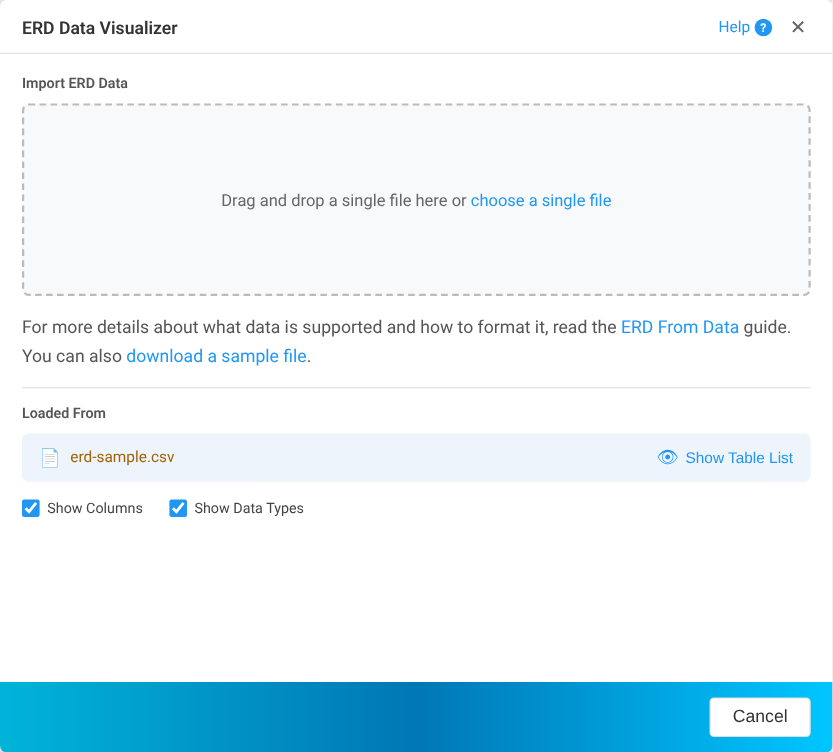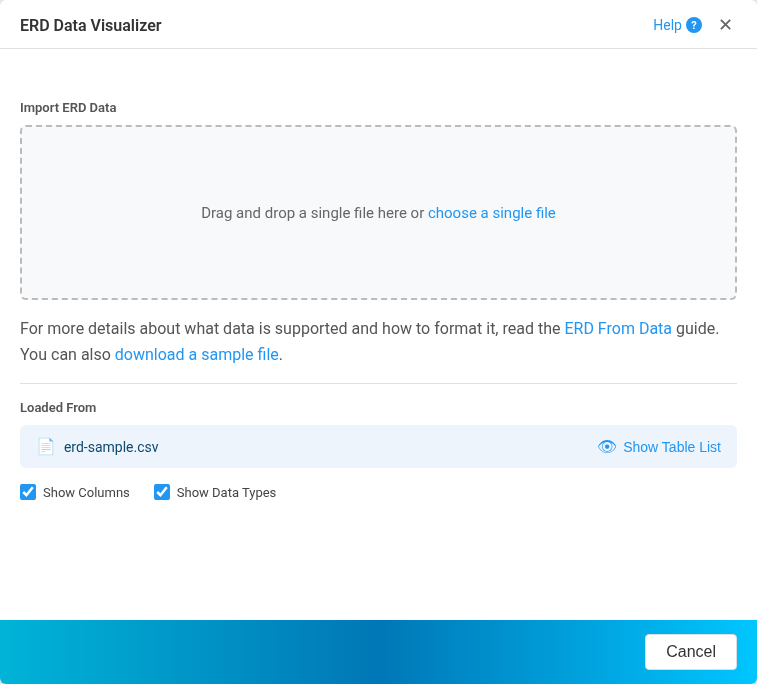--- a/index.html
+++ b/index.html
@@ -1,15 +1,15 @@
 <!DOCTYPE html>
 <html><head>
   <meta charset="utf-8">
   <style>
-    * { box-sizing: border-box; margin: 0; padding: 0; gap: 31px; }
+    * { box-sizing: border-box; margin: 0; padding: 0; }
     body {
       font-family: -apple-system, BlinkMacSystemFont, 'Segoe UI', Roboto, Arial, sans-serif;
       font-size: 14px;
       color: #333;
       background: #f0f0f0;
       display: flex;
       justify-content: center;
       align-items: center;
       min-height: 100vh;
     }
@@ -133,21 +133,21 @@
       display: flex;
       align-items: center;
       gap: 8px;
     }
     .file-icon {
       color: #666;
       font-size: 16px;
     }
     .file-name {
       font-size: 14px;
-      color: #0c4a6e;
+      color: #a16207;
     }
     .show-table-btn {
       display: flex;
       align-items: center;
       gap: 6px;
       color: #2196F3;
       font-size: 14px;
       cursor: pointer;
       background: none;
       border: none;

